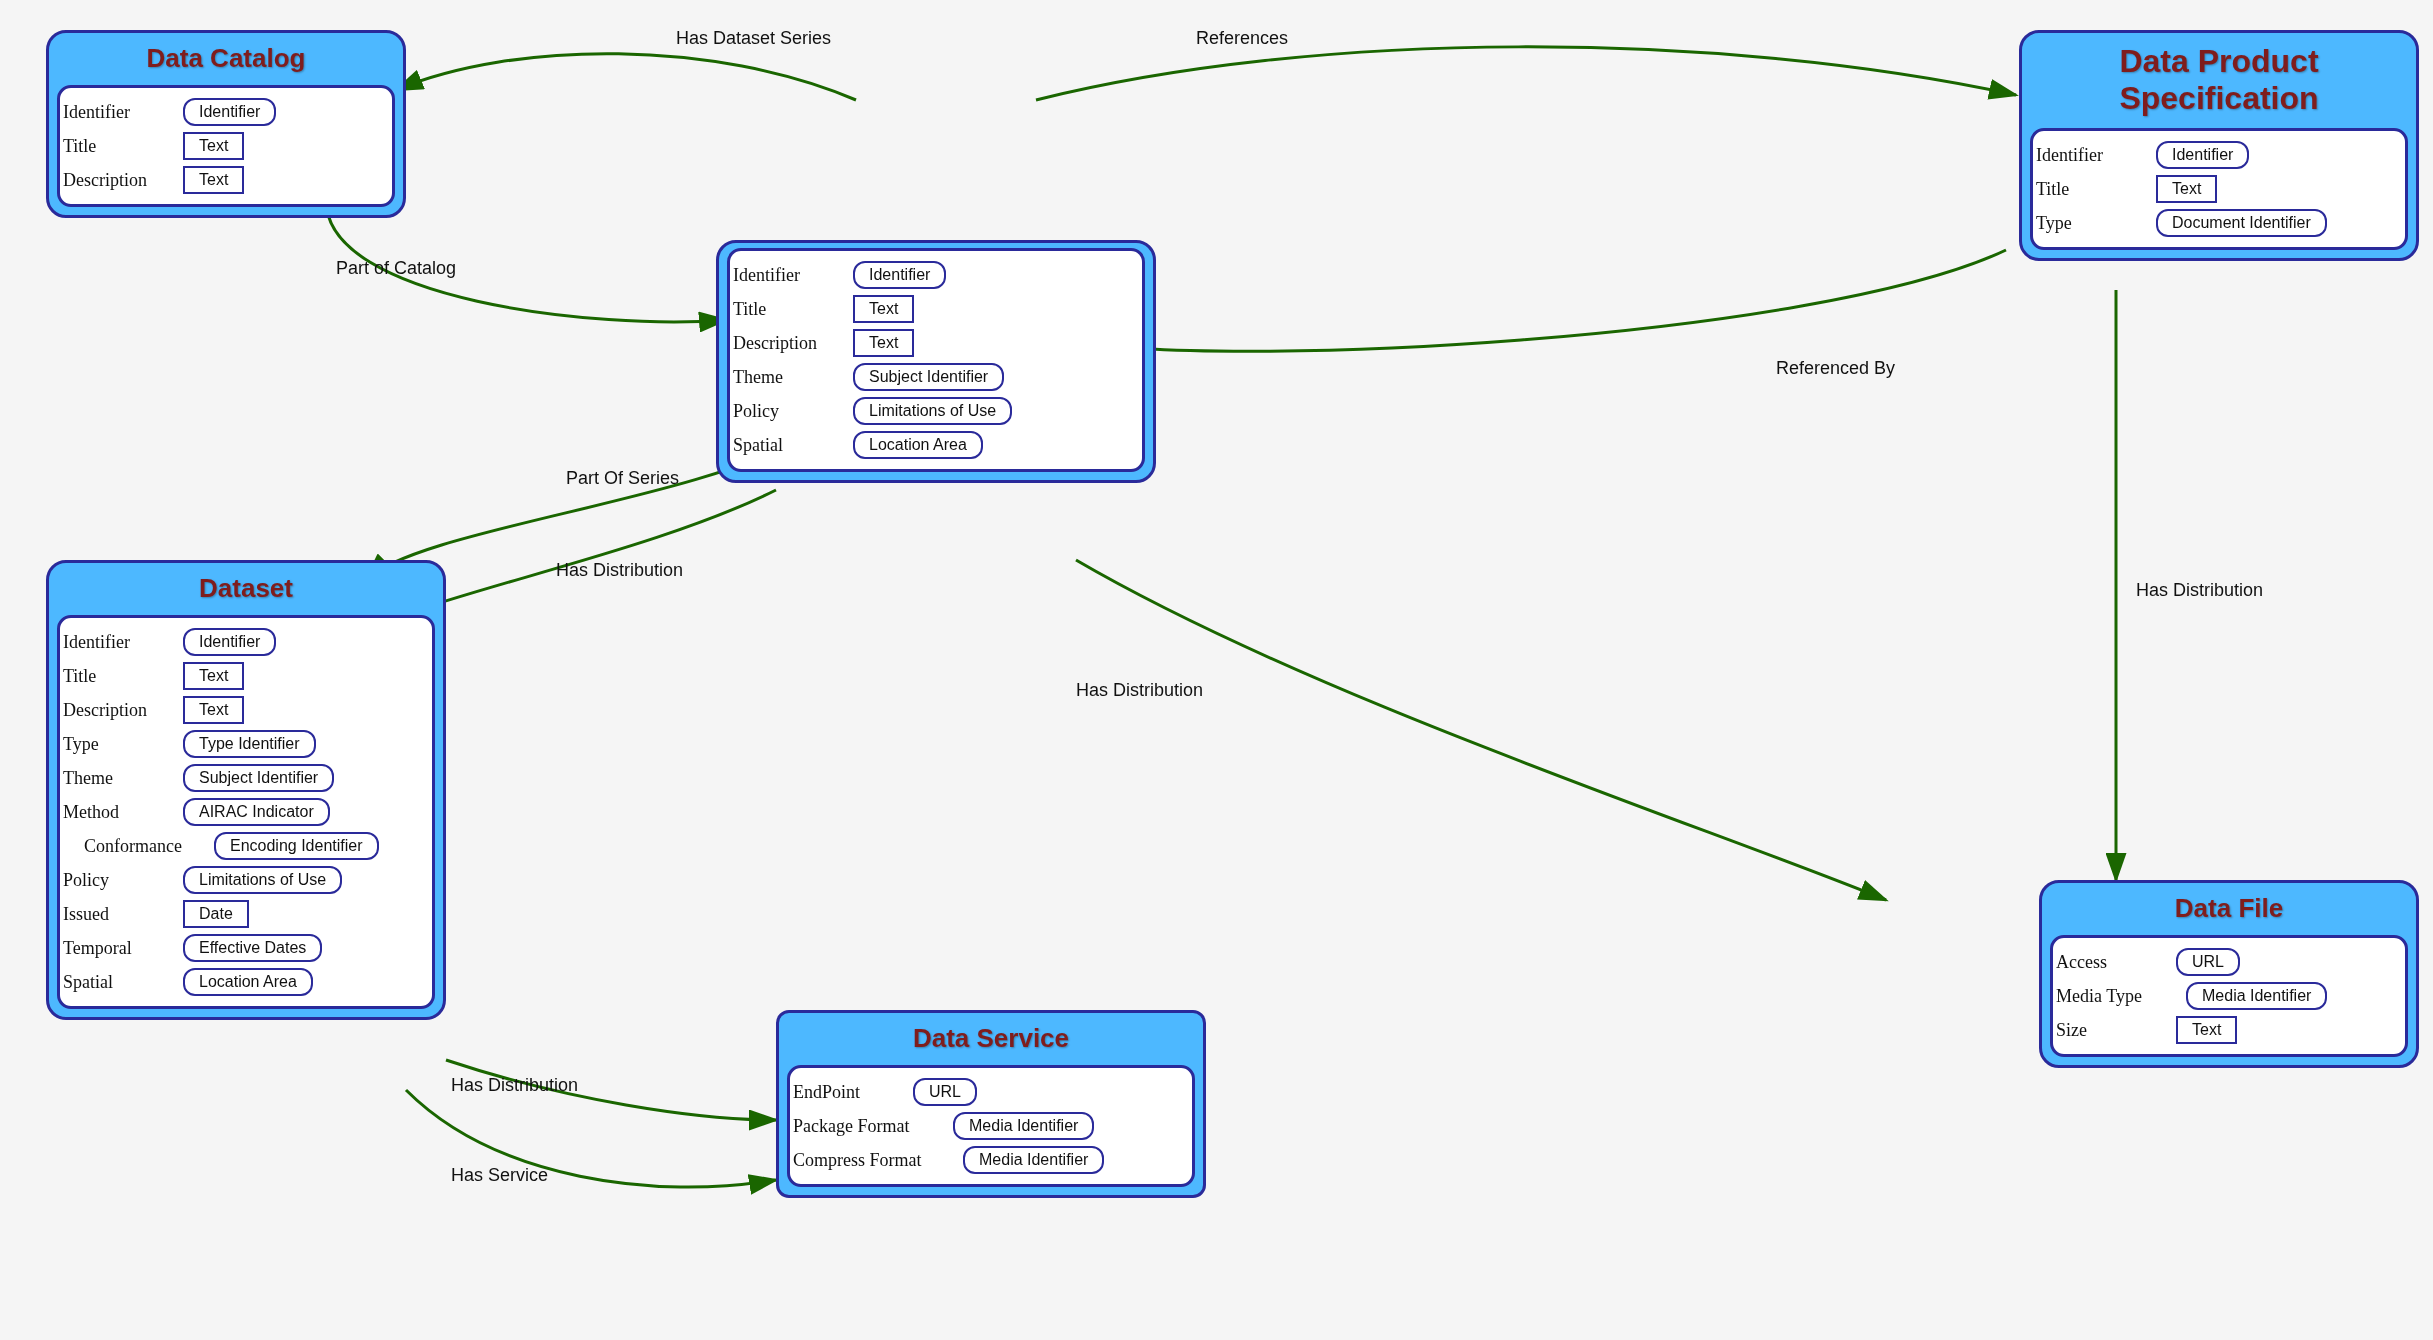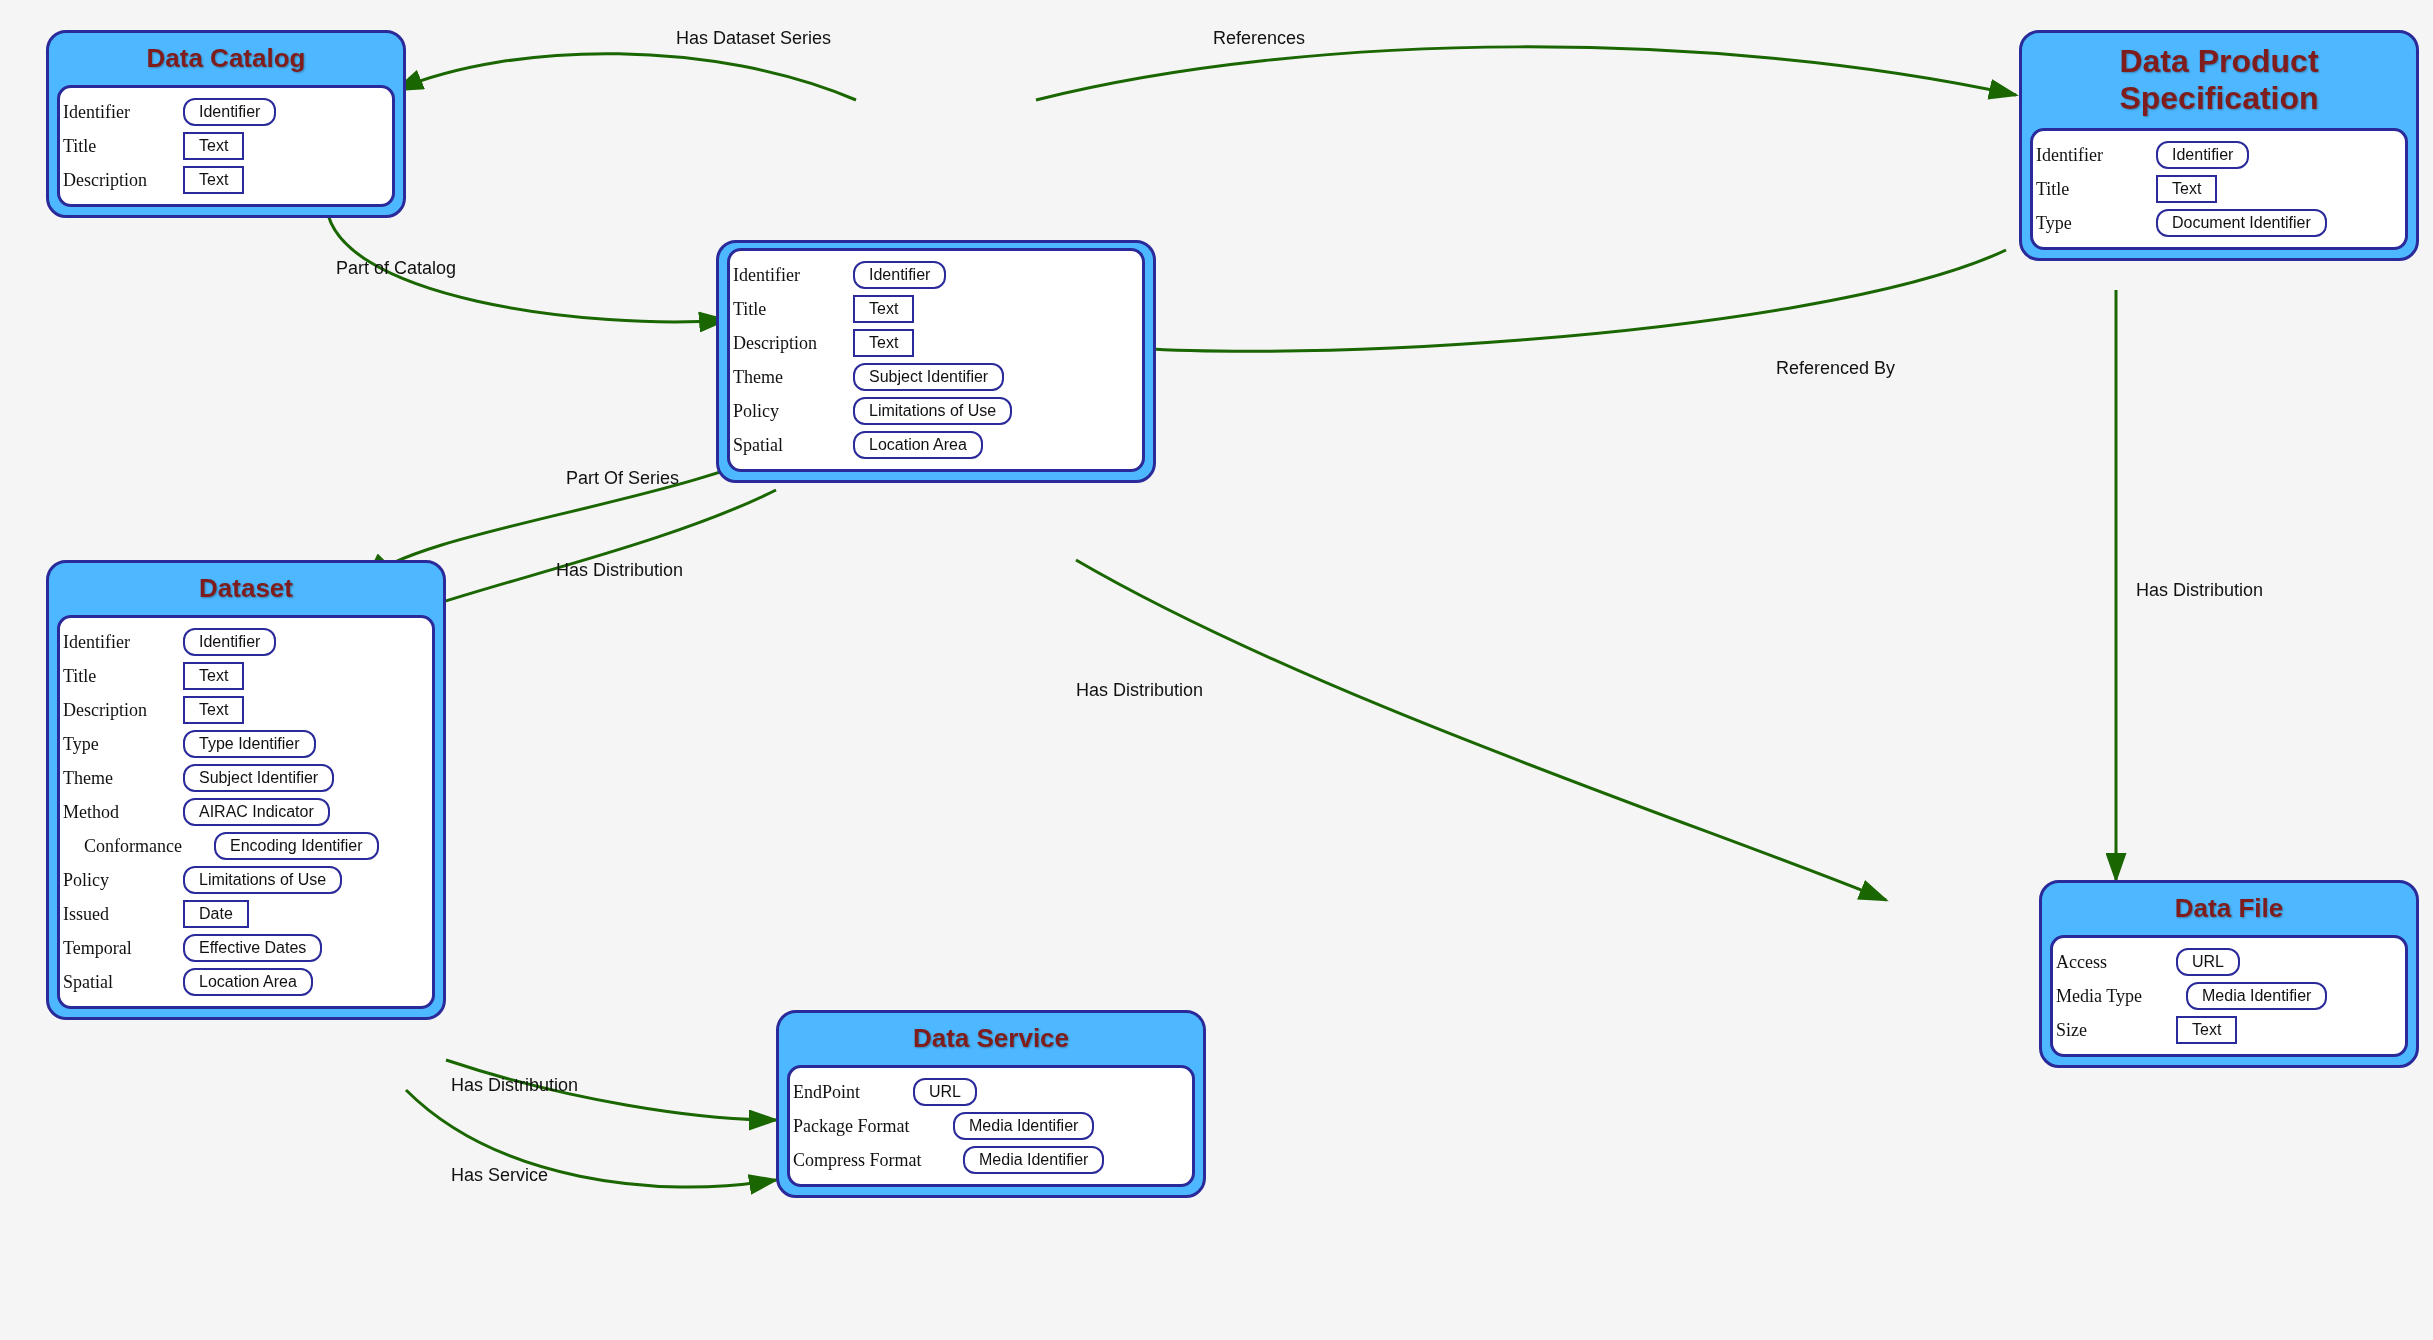--- a/index.html
+++ b/index.html
@@ -115,21 +115,21 @@
     <path d="M 430,1060 C 550,1100 680,1120 760,1120" marker-end="url(#arrowhead)"></path>
 
     <path d="M 390,1090 C 480,1180 640,1200 760,1180" marker-end="url(#arrowhead)"></path>
 
     <path d="M 2100,290 L 2100,880" marker-end="url(#arrowhead)"></path>
 
   </svg>
 
   <span class="arrow-label" style="left:660px; top:28px;">Has Dataset Series</span>
   <span class="arrow-label" style="left:320px; top:258px;">Part of Catalog</span>
-  <span class="arrow-label" style="left:1180px; top:28px;margin-left:17px;">References</span>
+  <span class="arrow-label" style="left:1180px; top:28px;">References</span>
   <span class="arrow-label" style="left:1760px; top:358px;">Referenced By</span>
   <span class="arrow-label" style="left:550px; top:468px;">Part Of Series</span>
   <span class="arrow-label" style="left:540px; top:560px;">Has Distribution</span>
   <span class="arrow-label" style="left:1060px; top:680px;">Has Distribution</span>
   <span class="arrow-label" style="left:435px; top:1075px;">Has Distribution</span>
   <span class="arrow-label" style="left:435px; top:1165px;">Has Service</span>
   <span class="arrow-label" style="left:2120px; top:580px;">Has Distribution</span>
 
   <div class="node" style="left:30px; top:30px; width:360px;">
     <div class="node-title">Data Catalog</div>
@@ -239,21 +239,21 @@
         <span class="field-label">Temporal</span>
         <span class="field-value">Effective Dates</span>
       </div>
       <div class="node-row">
         <span class="field-label">Spatial</span>
         <span class="field-value">Location Area</span>
       </div>
     </div>
   </div>
 
-  <div class="node" style="left:760px; top:1010px; width:430px;">
+  <div class="node" style="left:760px; top:1010px; width:430px;border-radius:13px;">
     <div class="node-title">Data Service</div>
     <div class="node-body">
       <div class="node-row">
         <span class="field-label">EndPoint</span>
         <span class="field-value">URL</span>
       </div>
       <div class="node-row">
         <span class="field-label" style="min-width:150px;">Package Format</span>
         <span class="field-value">Media Identifier</span>
       </div>

